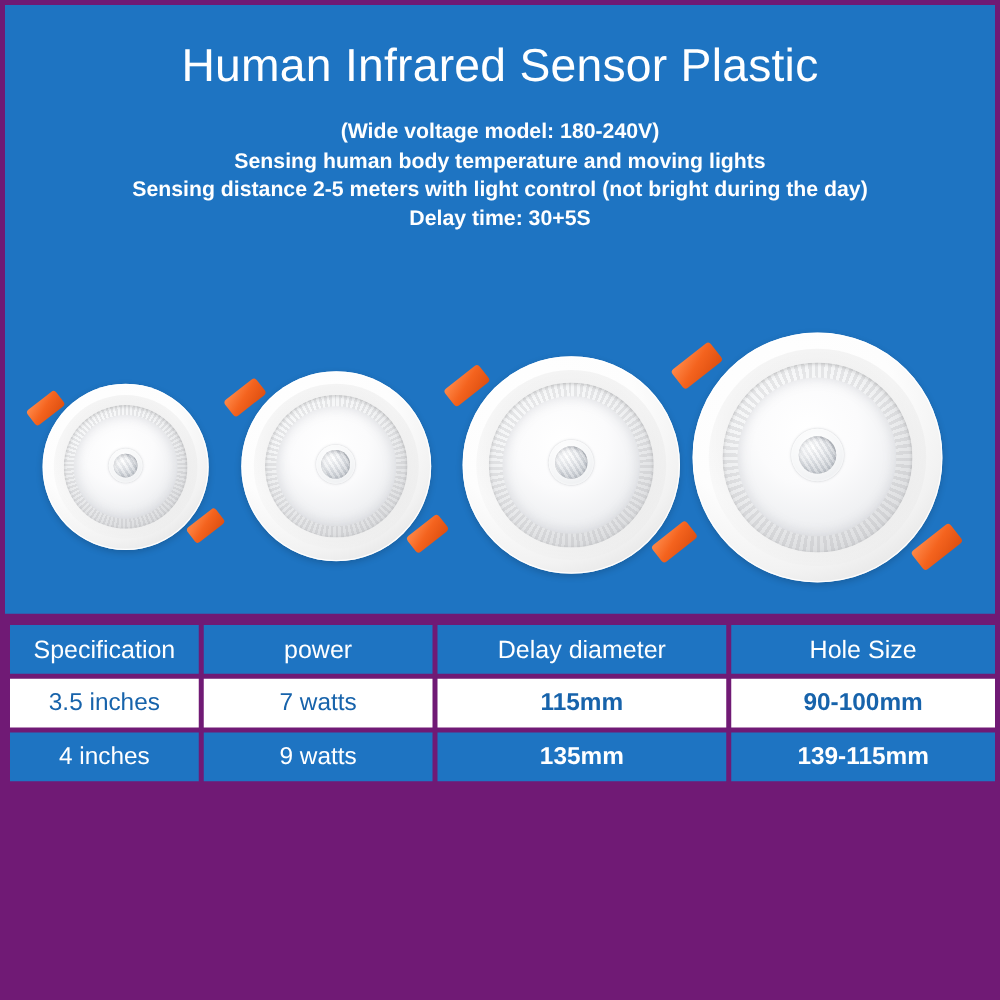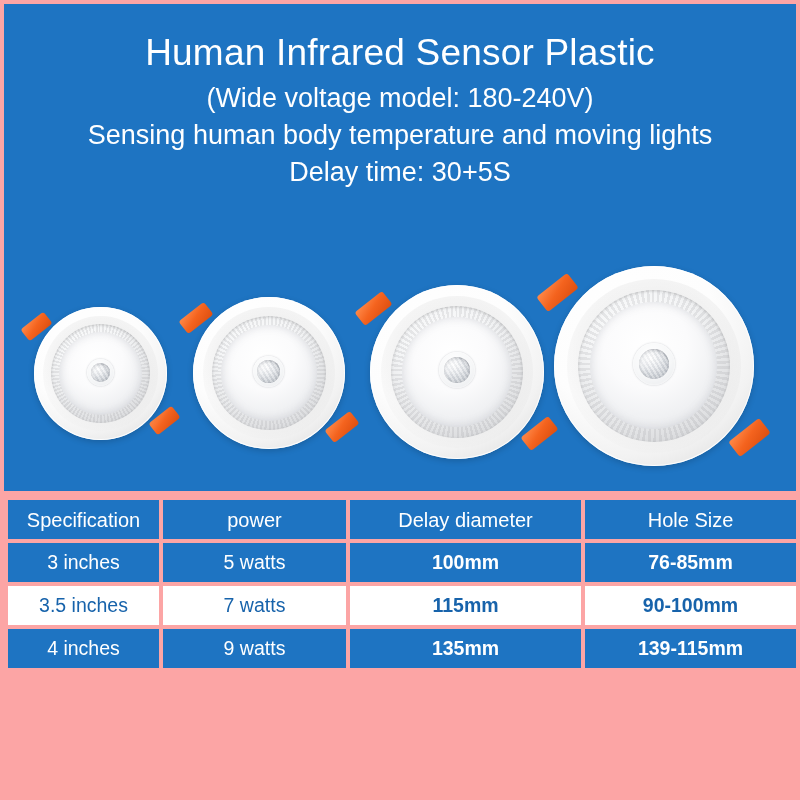--- a/index.html
+++ b/index.html
@@ -2,40 +2,40 @@
 <html><head>
 <meta charset="utf-8">
 <style>
   html,body{margin:0;padding:0;}
   body{
     width:800px;height:800px;
     background:#ffffff;
     font-family:"Liberation Sans", sans-serif;
     overflow:hidden;
   }
-  .page{position:relative;width:800px;height:800px;background:#fca5a5;}
+  .page{position:relative;width:800px;height:800px;background:#701a75;}
 
   
   .hero{
     position:absolute;left:4px;top:4px;width:792px;height:487px;
     background:#1e74c2;
     overflow:hidden;
   }
   .hero-text{
     position:absolute;left:0;top:0;width:792px;
     text-align:center;color:#ffffff;
   }
   .hero-title{
     margin:0;padding:28px 0 0 0;
     font-size:37px;font-weight:400;letter-spacing:.2px;line-height:1.12;
     color:#ffffff;
   }
   .hero-sub{
-    margin:0;padding:7px 0 0 0;
-    font-size:27px;font-weight:400;line-height:1.36;color:#ffffff;
+    margin:13px;padding:7px 0 0 0;
+    font-size:17px;font-weight:700;line-height:1.36;color:#ffffff;
   }
   .hero-sub span{display:block;}
 
   
   .lamps{position:absolute;left:0;top:0;width:792px;height:487px;}
   .lamp{position:absolute;}
 
   .clip{
     position:absolute;background:#f4631e;
     border-radius:3px;
@@ -125,20 +125,21 @@
 
 <div class="page">
 
   <div class="hero">
 
     <div class="hero-text">
       <h1 class="hero-title">Human Infrared Sensor Plastic</h1>
       <div class="hero-sub">
         <span>(Wide voltage model: 180-240V)</span>
         <span>Sensing human body temperature and moving lights</span>
+        <span>Sensing distance 2-5 meters with light control (not bright during the day)</span>
         <span>Delay time: 30+5S</span>
       </div>
     </div>
 
     <div class="lamps">
 
       <div class="lamp" style="left:30px;top:303px;width:133px;height:133px;">
         <div class="clip tl" style="left:-12px;top:12px;width:29px;height:15px;"></div>
         <div class="clip br" style="left:116px;top:106px;width:29px;height:15px;"></div>
         <div class="bezel"></div>
@@ -200,26 +201,20 @@
   <table class="spec-table">
     <thead>
       <tr>
         <th class="c1">Specification</th>
         <th class="c2">power</th>
         <th class="c3">Delay diameter</th>
         <th class="c4">Hole Size</th>
       </tr>
     </thead>
     <tbody>
-      <tr>
-        <td class="c1 cell-blue n">3 inches</td>
-        <td class="c2 cell-blue n">5 watts</td>
-        <td class="c3 cell-blue b">100mm</td>
-        <td class="c4 cell-blue b">76-85mm</td>
-      </tr>
       <tr>
         <td class="c1 cell-white n">3.5 inches</td>
         <td class="c2 cell-white n">7 watts</td>
         <td class="c3 cell-white b">115mm</td>
         <td class="c4 cell-white b">90-100mm</td>
       </tr>
       <tr>
         <td class="c1 cell-blue n">4 inches</td>
         <td class="c2 cell-blue n">9 watts</td>
         <td class="c3 cell-blue b">135mm</td>

